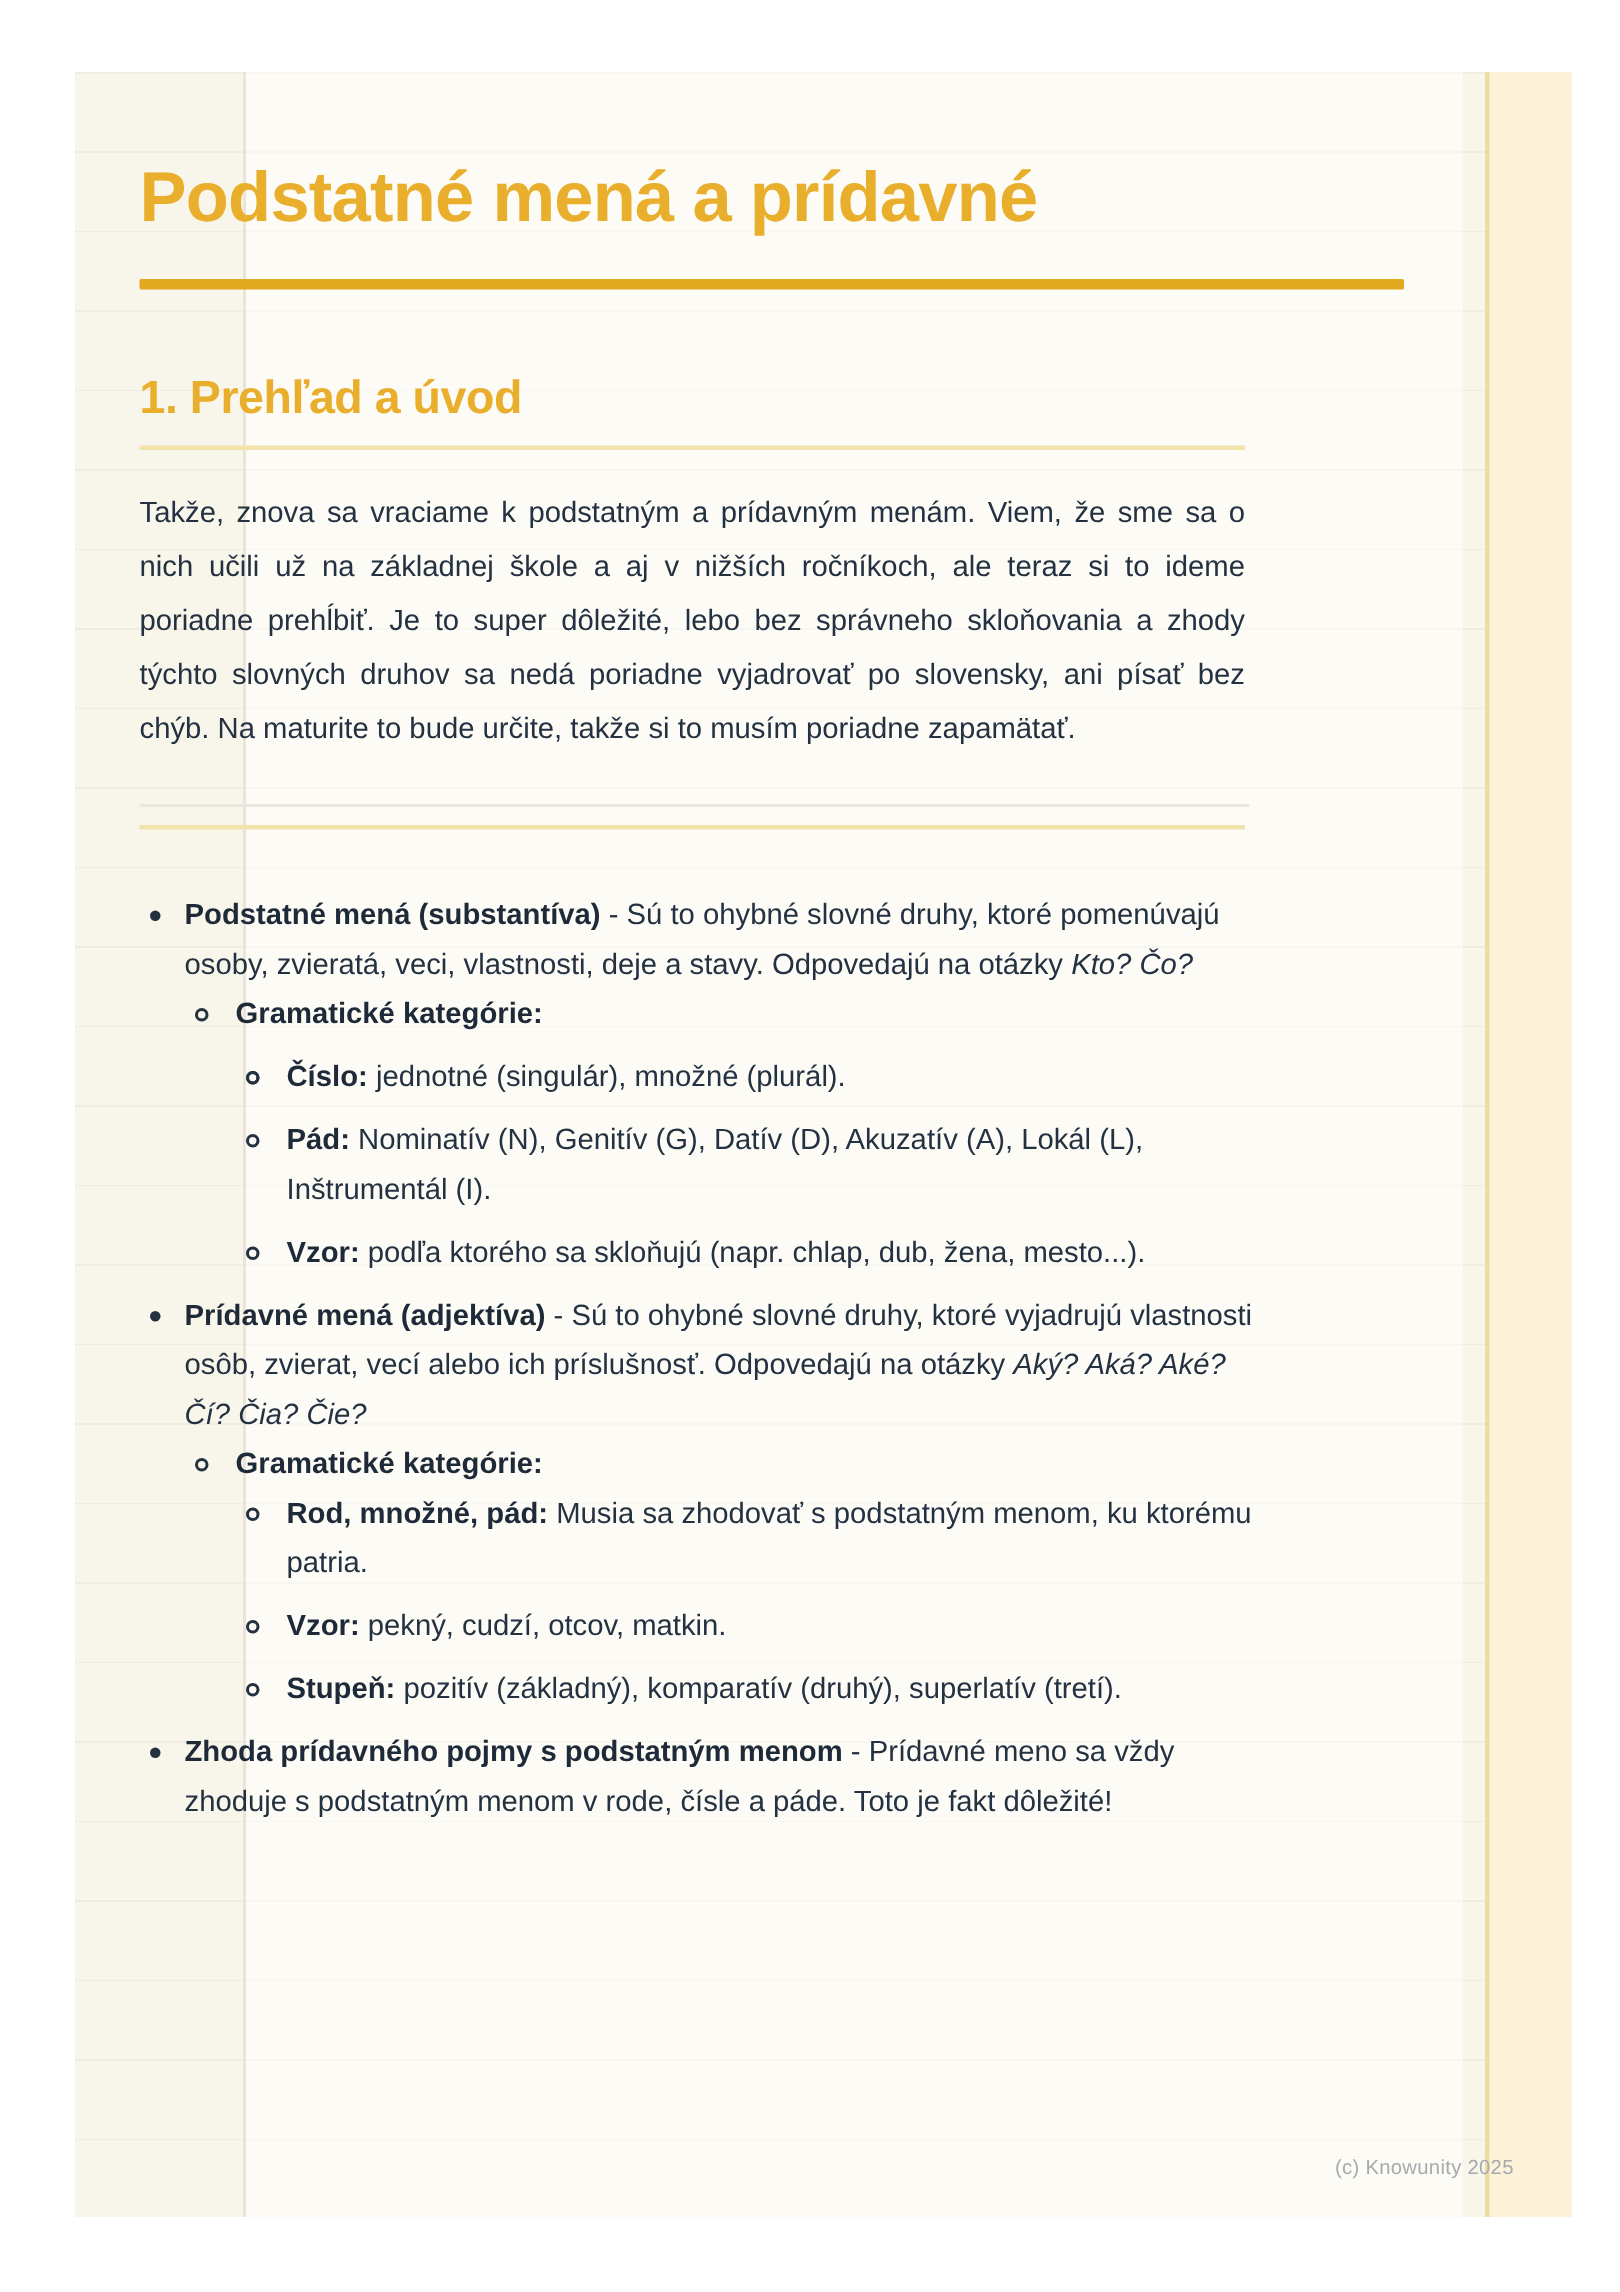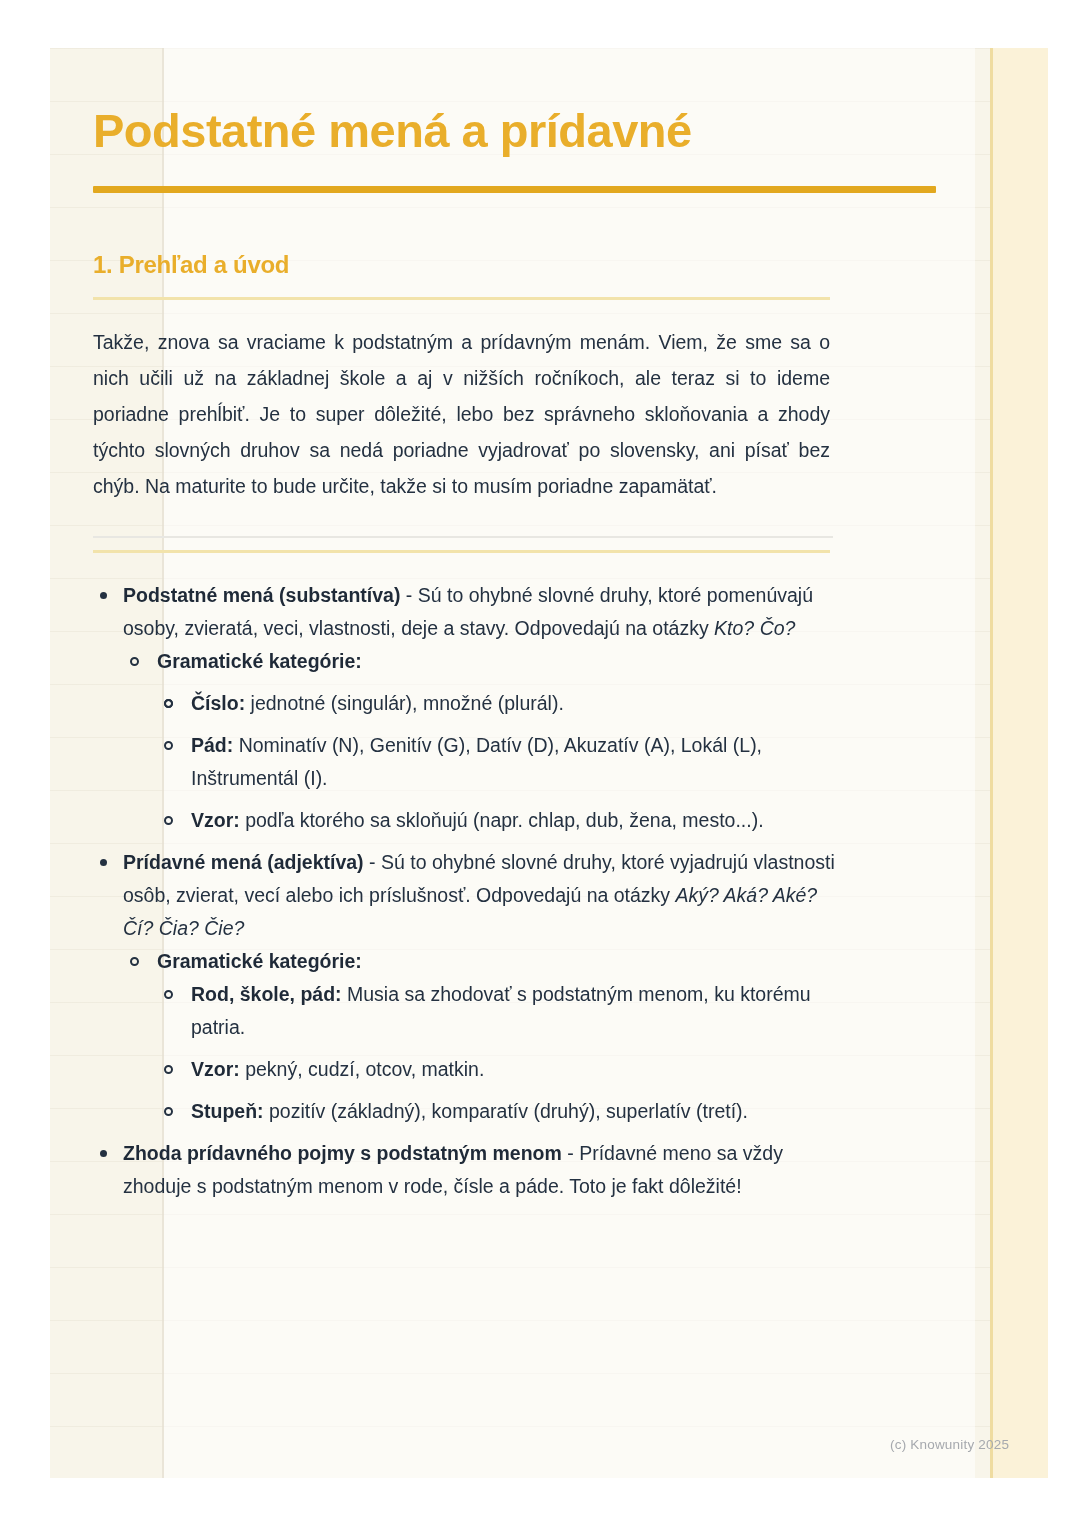--- a/index.html
+++ b/index.html
@@ -51,21 +51,21 @@
     color: #e9ae2b;
   }
   .title-bar {
     width: 843px; height: 7px;
     background: #e2a81f;
     margin-top: 24px;
     border-radius: 1px;
   }
   h2.section-h {
     margin: 52px 0 0 0;
-    font-size: 24px; line-height: 40px;
+    font-size: 31px; line-height: 40px;
     font-weight: 800; letter-spacing: -0.3px;
     color: #e9ae2b;
   }
   .h-underline {
     width: 737px; height: 3px;
     background: #f2e3ab;
     margin-top: 12px;
   }
   p.para {
     width: 737px;
@@ -74,21 +74,21 @@
     text-align: justify;
     color: #243141;
   }
   .divider {
     width: 740px; height: 2px;
     background: #e8e7e2;
     margin-top: 32px;
   }
 
   
-  .list-root { margin-top: 26px; width: 747px; }
+  .list-root { margin-top: 41px; width: 747px; }
   ul.nlist { list-style: none; margin: 0; padding: 0; }
   ul.nlist li {
     position: relative;
     font-size: 19.5px; line-height: 33px;
     color: #243141;
   }
   ul.lvl1 > li { padding-left: 30px; margin-bottom: 9px; }
   ul.lvl2 > li { padding-left: 34px; margin-bottom: 1px; }
   ul.lvl3 > li { padding-left: 34px; margin-bottom: 9px; }
   .marker { position: absolute; border-radius: 50%; box-sizing: border-box; }
@@ -132,21 +132,21 @@
               <li><span class="marker solid"></span><span><span class="b">Podstatné mená (substantíva)</span><span> - Sú to ohybné slovné druhy, ktoré pomenúvajú osoby, zvieratá, veci, vlastnosti, deje a stavy. Odpovedajú na otázky </span><span class="i">Kto? Čo?</span></span><ul class="nlist lvl2">
                   <li><span class="marker hollow"></span><span><span class="b">Gramatické kategórie:</span></span><ul class="nlist lvl3">
                       <li><span class="marker hollow"></span></li>
                       <li><span class="marker hollow"></span><span><span class="b">Číslo:</span><span> jednotné (singulár), množné (plurál).</span></span></li>
                       <li><span class="marker hollow"></span><span><span class="b">Pád:</span><span> Nominatív (N), Genitív (G), Datív (D), Akuzatív (A), Lokál (L), Inštrumentál (I).</span></span></li>
                       <li><span class="marker hollow"></span><span><span class="b">Vzor:</span><span> podľa ktorého sa skloňujú (napr. chlap, dub, žena, mesto...).</span></span></li>
                     </ul></li>
                 </ul></li>
               <li><span class="marker solid"></span><span><span class="b">Prídavné mená (adjektíva)</span><span> - Sú to ohybné slovné druhy, ktoré vyjadrujú vlastnosti osôb, zvierat, vecí alebo ich príslušnosť. Odpovedajú na otázky </span><span class="i">Aký? Aká? Aké? Čí? Čia? Čie?</span></span><ul class="nlist lvl2">
                   <li><span class="marker hollow"></span><span><span class="b">Gramatické kategórie:</span></span><ul class="nlist lvl3">
-                      <li><span class="marker hollow"></span><span><span class="b">Rod, škole, pád:</span><span> Musia sa zhodovať s podstatným menom, ku ktorému patria.</span></span></li>
+                      <li><span class="marker hollow"></span><span><span class="b">Rod, množné, pád:</span><span> Musia sa zhodovať s podstatným menom, ku ktorému patria.</span></span></li>
                       <li><span class="marker hollow"></span><span><span class="b">Vzor:</span><span> pekný, cudzí, otcov, matkin.</span></span></li>
                       <li><span class="marker hollow"></span><span><span class="b">Stupeň:</span><span> pozitív (základný), komparatív (druhý), superlatív (tretí).</span></span></li>
                     </ul></li>
                 </ul></li>
               <li><span class="marker solid"></span><span><span class="b">Zhoda prídavného pojmy s podstatným menom</span><span> - Prídavné meno sa vždy zhoduje s podstatným menom v rode, čísle a páde. Toto je fakt dôležité!</span></span></li>
             </ul>
           </div>
       </section>
     </div>
   </div>

